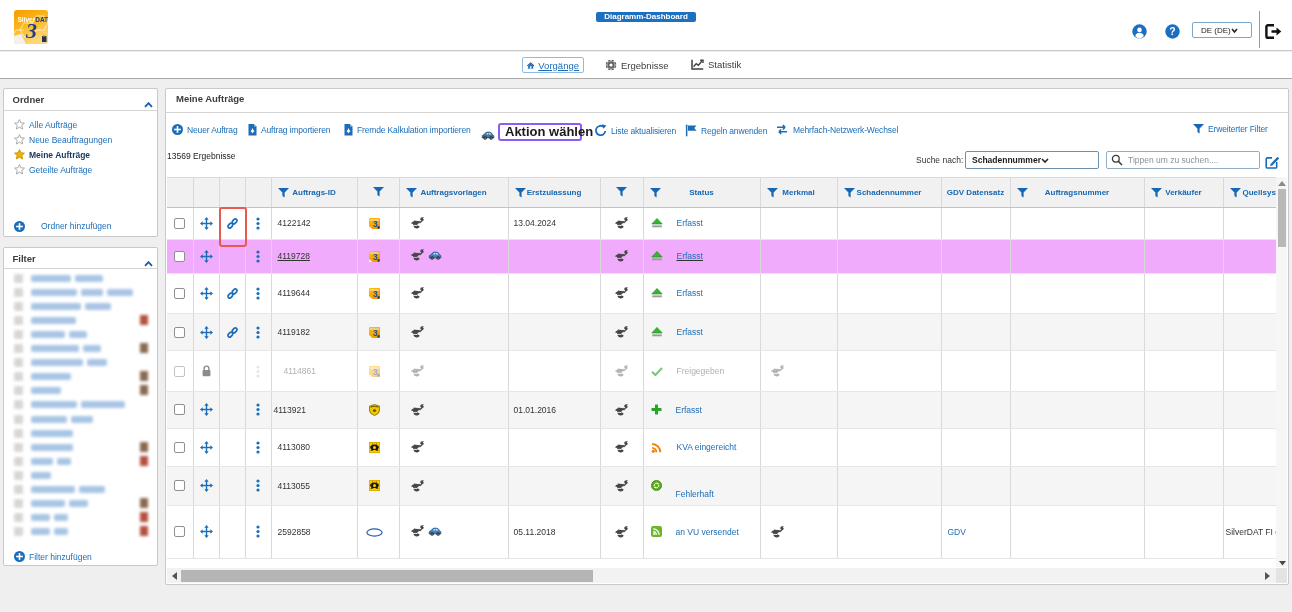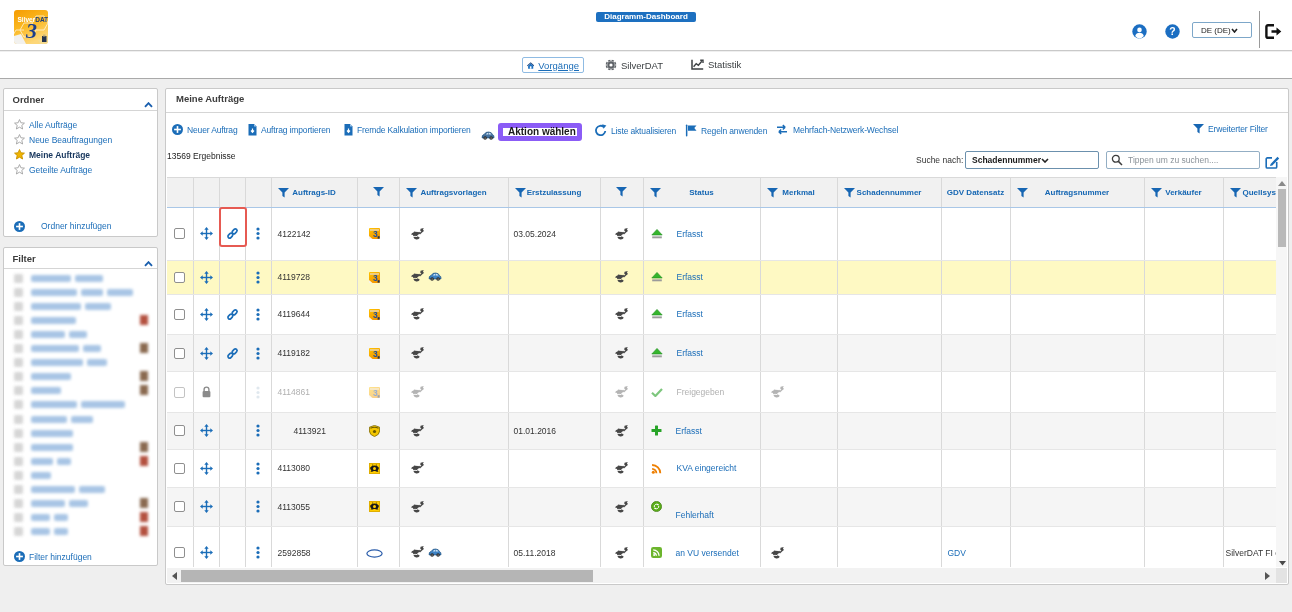--- a/index.html
+++ b/index.html
@@ -10,21 +10,21 @@
 .band-nav { position:absolute; left:0; top:52px; width:1292px; height:27px; background:#fff; border-bottom:1px solid #a9a9a9; }
 .link { color:#1b6db8; font-size:8.5px; white-space:nowrap; }
 .panel { position:absolute; background:#fff; border:1px solid #c9c9c9; border-radius:2px; }
 .phead { font-size:9.5px; font-weight:bold; color:#3c3c3c; }
 .tool { position:absolute; display:flex; align-items:center; gap:4px; font-size:8.5px; letter-spacing:-0.15px; color:#1b6db8; white-space:nowrap; }
 table#grid { border-collapse:collapse; table-layout:fixed; background:#fff; }
 #grid td, #grid th { border-right:1px solid #d9d9d9; overflow:hidden; white-space:nowrap; padding:0; vertical-align:middle; }
 #grid th { background:#f1f1f1; border-bottom:1px solid #a9c7e7; position:relative; height:29px; font-size:8px; color:#1667b3; font-weight:bold; text-align:center; }
 #grid td { border-bottom:1px solid #e6e6e6; font-size:8.5px; color:#333; }
 #grid tr.z td { background:#f5f5f5; }
-#grid tr.sel td { background:#fef9c3; }
+#grid tr.sel td { background:#f0abfc;text-decoration:underline; }
 #grid td.ctr { text-align:center; }
 .fun { position:absolute; left:6px; top:10px; }
 .ic { display:inline-block; vertical-align:middle; }
 .stat { display:flex; align-items:center; gap:14px; padding-left:7px; color:#1b6db8; }
 .selbox { position:absolute; background:#fff; display:flex; align-items:center; white-space:nowrap; }
 .blur-item { position:absolute; height:7px; border-radius:2px; background:#6f9fd4; filter:blur(1.6px); opacity:0.6; }
 .blur-star { position:absolute; width:9px; height:9px; background:#cfcfcf; filter:blur(1.6px); opacity:0.85; border-radius:2px; }
 .blur-ico { position:absolute; width:8px; height:10px; filter:blur(1.4px); }
 </style>
 </head>
@@ -89,21 +89,21 @@
         <line x1="9.6" y1="7.5" x2="10.9" y2="8.0" stroke="#5f6368" stroke-width="2.5"></line>
         <line x1="7.5" y1="9.6" x2="8.0" y2="10.9" stroke="#5f6368" stroke-width="2.5"></line>
         <line x1="4.5" y1="9.6" x2="4.0" y2="10.9" stroke="#5f6368" stroke-width="2.5"></line>
         <line x1="2.4" y1="7.5" x2="1.1" y2="8.0" stroke="#5f6368" stroke-width="2.5"></line>
         <line x1="2.4" y1="4.5" x2="1.1" y2="4.0" stroke="#5f6368" stroke-width="2.5"></line>
         <line x1="4.5" y1="2.4" x2="4.0" y2="1.1" stroke="#5f6368" stroke-width="2.5"></line>
         <line x1="7.5" y1="2.4" x2="8.0" y2="1.1" stroke="#5f6368" stroke-width="2.5"></line>
         <line x1="9.6" y1="4.5" x2="10.9" y2="4.0" stroke="#5f6368" stroke-width="2.5"></line>
         <circle cx="6" cy="6" r="1.6" fill="#fff"></circle>
       </svg>
-      <span style="font-size:9.5px; color:#3c4043;">SilverDAT</span>
+      <span style="font-size:9.5px; color:#3c4043;">Ergebnisse</span>
     </div>
     <div class="abs" style="left:691px; top:59px; display:flex; align-items:center; gap:4px;">
       <svg class="ic" width="13" height="11" viewBox="0 0 13 11">
         <path d="M1 0.8 V10 H12.2" stroke="#3c4043" stroke-width="1.5" fill="none"></path>
         <path d="M2.6 7.8 L5.2 4.6 L7.4 6.3 L10.8 2.3" stroke="#3c4043" stroke-width="1.4" fill="none"></path>
         <path d="M9.2 1.3 L12 1.3 L12 4.1" fill="none" stroke="#3c4043" stroke-width="1.4"></path>
       </svg>
       <span style="font-size:9.5px; color:#3c4043;">Statistik</span>
     </div>
     <div class="panel" style="left:3px; top:88px; width:155px; height:149px;"></div>
@@ -248,21 +248,21 @@
     </div>
     <div class="abs" style="left:481px; top:125px;"><svg class="ic" width="14" height="10" viewBox="0 0 14 10">
         <path d="M1.1 7.9 Q0.6 5.1 3.3 4.3 Q4.5 1.7 7.7 2 Q10.8 2.2 11.5 4.5 Q13.4 5.2 13 7.9 Z" fill="#44719e" stroke="#1e4f7d" stroke-width="0.7"></path>
         <circle cx="4.1" cy="8" r="1.8" fill="#2b2b2b"></circle>
         <circle cx="10.1" cy="8" r="1.8" fill="#2b2b2b"></circle>
         <circle cx="4.1" cy="8" r="0.6" fill="#cfcfcf"></circle>
         <circle cx="10.1" cy="8" r="0.6" fill="#cfcfcf"></circle>
         <path d="M5 4.4 Q5.6 2.7 7.4 2.8 L7.4 4.4 Z" fill="#cfe3f4"></path>
         <path d="M8 4.4 L8 2.8 Q9.8 2.9 10.4 4.4 Z" fill="#cfe3f4"></path>
       </svg></div>
-    <div class="selbox" style="left:498px; top:122.5px; width:84px; height:18px; border:5px solid #8b5cf6; border-radius:3px; padding:0 5px; font-size:10px; color:#1a1a1a; font-weight:600;">
+    <div class="selbox" style="left:498px; top:122.5px; width:84px; height:18px; border:2px solid #8b5cf6; border-radius:3px; padding:0 5px; font-size:13px; color:#1a1a1a; font-weight:600;">
       <span>Aktion wählen</span>
       <svg class="ic" width="8" height="5" viewBox="0 0 8 5">
         <path d="M1 1 L4.0 4 L7 1" stroke="#222" stroke-width="1.6" fill="none"></path>
       </svg>
     </div>
     <div class="tool" style="left:594px; top:124px;">
       <svg class="ic" width="13" height="13" viewBox="0 0 13 13">
         <path d="M11.3 7 A4.7 4.7 0 1 1 9.8 3" stroke="#1b6db8" stroke-width="1.8" fill="none"></path>
         <path d="M8.2 0.3 L12.4 1.4 L9.5 4.7 Z" fill="#1b6db8"></path>
       </svg>
@@ -361,21 +361,21 @@
             <th><span class="fun"><svg class="ic" width="11" height="10" viewBox="0 0 11 10">
                   <path d="M0 0 H11 L6.6 4.6 V9.6 L4.4 7.9 V4.6 Z" fill="#1766b3"></path>
                 </svg></span>Auftragsnummer</th>
             <th><span class="fun"><svg class="ic" width="11" height="10" viewBox="0 0 11 10">
                   <path d="M0 0 H11 L6.6 4.6 V9.6 L4.4 7.9 V4.6 Z" fill="#1766b3"></path>
                 </svg></span>Verkäufer</th>
             <th style="text-align:left; padding-left:19px;"><span class="fun"><svg class="ic" width="11" height="10" viewBox="0 0 11 10">
                   <path d="M0 0 H11 L6.6 4.6 V9.6 L4.4 7.9 V4.6 Z" fill="#1766b3"></path>
                 </svg></span>Quellsystem</th>
           </tr>
-          <tr class="" style="height:53px;">
+          <tr class="" style="height:32px;">
             <td class="ctr"><span class="ic" style="width:11px;height:11px;border:1px solid #8f8f8f;border-radius:2px;background:#fff;"></span></td>
             <td class="ctr"><svg class="ic" width="13" height="13" viewBox="0 0 13 13">
                 <g fill="#1b6db8">
                   <path d="M6.5 0 L8.7 2.7 H4.3 Z"></path>
                   <path d="M6.5 13 L8.7 10.3 H4.3 Z"></path>
                   <path d="M0 6.5 L2.7 4.3 V8.7 Z"></path>
                   <path d="M13 6.5 L10.3 4.3 V8.7 Z"></path>
                   <rect x="5.8" y="2" width="1.4" height="9"></rect>
                   <rect x="2" y="5.8" width="9" height="1.4"></rect>
                 </g>
@@ -411,21 +411,21 @@
               </svg></td>
             <td class="" style="padding-left:11px;"><svg class="ic" width="13" height="12" viewBox="0 0 13 12">
                 <g opacity="1" fill="#474747">
                   <path d="M8 5.6 L11.9 2.1 L12.7 3.1 L9 6.5 Z"></path>
                   <path d="M9.6 0.8 l3.1 -0.7 -0.8 1.8 1.1 1.2 -2.7 0.7 -1.1 -1.4 Z"></path>
                   <path d="M1.3 4.9 q-1.2 0.7 -0.8 2 l1.4 -0.1 0.4 1.3 q1.2 0.4 1.7 -0.7 l1.3 0.6 q1.2 0.1 1.4 -1 l2.3 -1.4 q0.5 -1.3 -0.9 -1.8 l-0.9 0.5 q-1.1 -1 -2.2 -0.2 l-1 -0.6 q-1.3 -0.1 -1.5 1.1 Z"></path>
                   <path d="M2.4 9 q0.6 2.1 2.9 2.4 q2.5 0.3 3.5 -1.6 l-2.1 -1.6 q-0.9 1.1 -2.2 0.6 Z"></path>
                   <circle cx="4.7" cy="6.4" r="1.4"></circle>
                 </g>
               </svg></td>
-            <td class="" style="padding-left:5px;">03.05.2024</td>
+            <td class="" style="padding-left:5px;">13.04.2024</td>
             <td class="ctr"><svg class="ic" width="13" height="12" viewBox="0 0 13 12">
                 <g opacity="1" fill="#474747">
                   <path d="M8 5.6 L11.9 2.1 L12.7 3.1 L9 6.5 Z"></path>
                   <path d="M9.6 0.8 l3.1 -0.7 -0.8 1.8 1.1 1.2 -2.7 0.7 -1.1 -1.4 Z"></path>
                   <path d="M1.3 4.9 q-1.2 0.7 -0.8 2 l1.4 -0.1 0.4 1.3 q1.2 0.4 1.7 -0.7 l1.3 0.6 q1.2 0.1 1.4 -1 l2.3 -1.4 q0.5 -1.3 -0.9 -1.8 l-0.9 0.5 q-1.1 -1 -2.2 -0.2 l-1 -0.6 q-1.3 -0.1 -1.5 1.1 Z"></path>
                   <path d="M2.4 9 q0.6 2.1 2.9 2.4 q2.5 0.3 3.5 -1.6 l-2.1 -1.6 q-0.9 1.1 -2.2 0.6 Z"></path>
                   <circle cx="4.7" cy="6.4" r="1.4"></circle>
                 </g>
               </svg></td>
             <td class="">
@@ -693,21 +693,21 @@
                 <rect x="1.6" y="5" width="7.8" height="6.2" rx="1" fill="#8b8b8b"></rect>
               </svg></td>
             <td class="ctr"></td>
             <td class="ctr"><svg class="ic" width="4" height="13" viewBox="0 0 4 13">
                 <g fill="#c3d2df" opacity="0.5">
                   <circle cx="2" cy="2" r="1.6"></circle>
                   <circle cx="2" cy="6.5" r="1.6"></circle>
                   <circle cx="2" cy="11" r="1.6"></circle>
                 </g>
               </svg></td>
-            <td class="" style="padding-left:6px; color:#b0b0b0;">4114861</td>
+            <td class="" style="padding-left:12px; color:#b0b0b0;">4114861</td>
             <td class="ctr" style="padding-right:7px;"><svg class="ic" width="11" height="11" viewBox="0 0 11 11">
                 <g opacity="0.45">
                   <defs>
                     <linearGradient id="dg5" x1="0" y1="0" x2="0.6" y2="1">
                       <stop offset="0" stop-color="#ffc300"></stop>
                       <stop offset="1" stop-color="#f29500"></stop>
                     </linearGradient>
                   </defs>
                   <rect width="11" height="11" rx="1" fill="url(#dg5)"></rect>
                   <path d="M0 8 L3.5 11 H0 Z" fill="#f7f3ee"></path>
@@ -771,21 +771,21 @@
                 </g>
               </svg></td>
             <td class="ctr"></td>
             <td class="ctr"><svg class="ic" width="4" height="13" viewBox="0 0 4 13">
                 <g fill="#1b6db8" opacity="1">
                   <circle cx="2" cy="2" r="1.6"></circle>
                   <circle cx="2" cy="6.5" r="1.6"></circle>
                   <circle cx="2" cy="11" r="1.6"></circle>
                 </g>
               </svg></td>
-            <td class="" style="padding-left:22px;">4113921</td>
+            <td class="" style="padding-left:2px;">4113921</td>
             <td class="ctr" style="padding-right:7px;"><svg class="ic" width="11" height="12" viewBox="0 0 11 12">
                 <path d="M5.5 0.4 L10.6 2.2 V6 Q10.6 9.8 5.5 11.6 Q0.4 9.8 0.4 6 V2.2 Z" fill="#f3c600" stroke="#7a6500" stroke-width="0.8"></path>
                 <path d="M1.5 3.2 Q5.5 1.4 9.5 3.2" stroke="#6b5900" stroke-width="1.1" fill="none"></path>
                 <circle cx="5.5" cy="6.5" r="1.6" fill="#6b5900"></circle>
               </svg></td>
             <td class="" style="padding-left:11px;"><svg class="ic" width="13" height="12" viewBox="0 0 13 12">
                 <g opacity="1" fill="#474747">
                   <path d="M8 5.6 L11.9 2.1 L12.7 3.1 L9 6.5 Z"></path>
                   <path d="M9.6 0.8 l3.1 -0.7 -0.8 1.8 1.1 1.2 -2.7 0.7 -1.1 -1.4 Z"></path>
                   <path d="M1.3 4.9 q-1.2 0.7 -0.8 2 l1.4 -0.1 0.4 1.3 q1.2 0.4 1.7 -0.7 l1.3 0.6 q1.2 0.1 1.4 -1 l2.3 -1.4 q0.5 -1.3 -0.9 -1.8 l-0.9 0.5 q-1.1 -1 -2.2 -0.2 l-1 -0.6 q-1.3 -0.1 -1.5 1.1 Z"></path>

